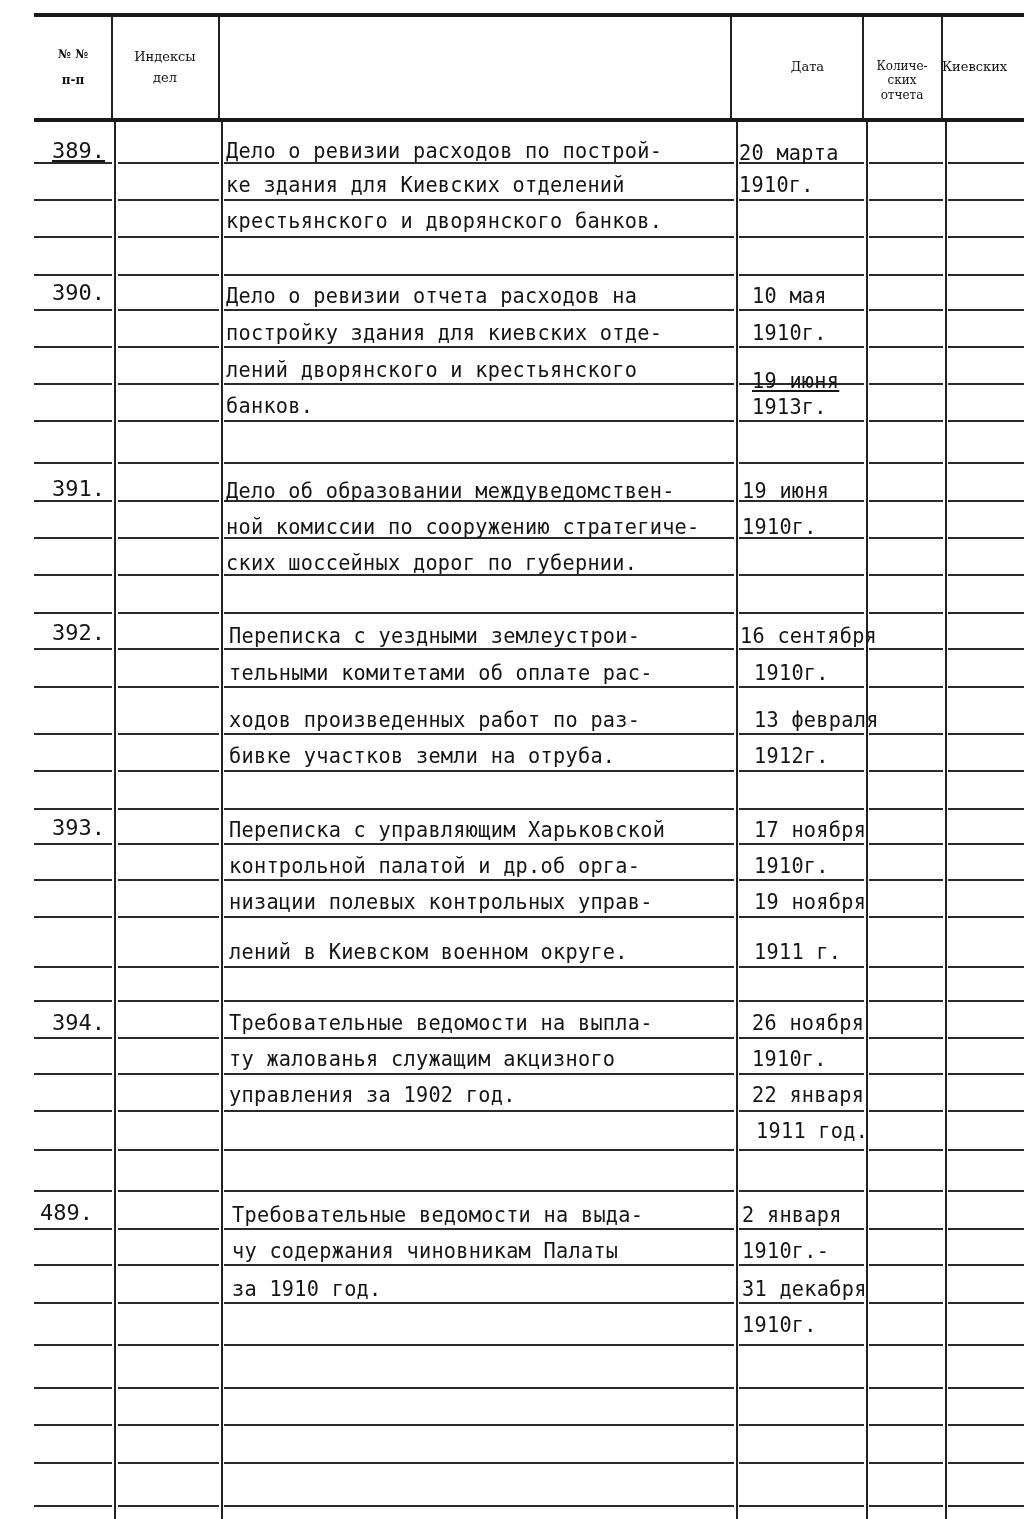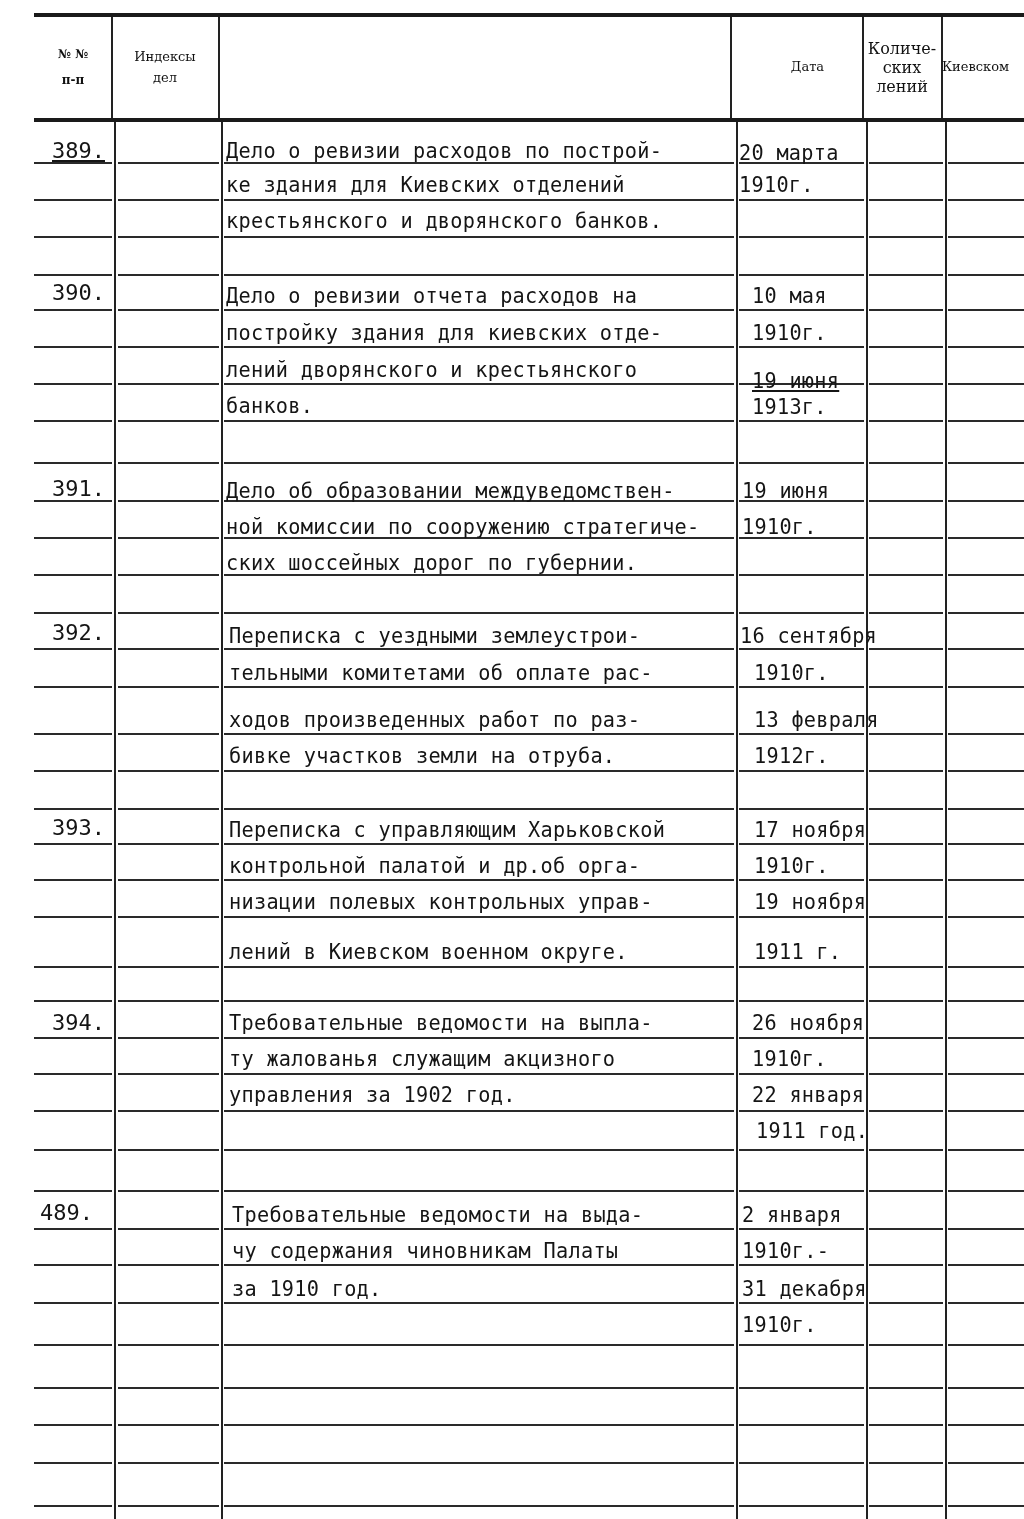--- a/index.html
+++ b/index.html
@@ -3,21 +3,21 @@
 <meta charset="utf-8">
 <style>
   html, body { margin: 0; padding: 0; background: #ffffff; }
   body { width: 1024px; height: 1519px; position: relative; overflow: hidden; color: #111; }
   .page { position: absolute; left: 0; top: 0; width: 1024px; height: 1519px; }
 
   
   .top-rule { position: absolute; left: 34px; top: 13px; width: 990px; height: 4px; background: #1a1a1a; }
   .header-rule { position: absolute; left: 34px; top: 118px; width: 990px; height: 4px; background: #1a1a1a; }
   .hcell { position: absolute; top: 17px; height: 101px; display: flex; align-items: center; justify-content: center; text-align: center; font-family: "DejaVu Serif", serif; font-size: 13px; line-height: 1.55; }
-  .hcell.small { font-size: 16px; line-height: 1.2; }
+  .hcell.small { font-size: 12px; line-height: 1.2; margin-top: 13px; }
   .hcell.num { font-weight: bold; font-size: 12px; line-height: 2.1; }
   .vline-h { position: absolute; top: 17px; height: 101px; width: 1.5px; background: #222; }
 
   
   .vline { position: absolute; top: 122px; height: 1397px; width: 1.5px; background: #222; }
 
   
   .rule { position: absolute; height: 1.6px; background: #2a2a2a; }
 
   
@@ -51,27 +51,27 @@
 
   <div class="hcell" style="left:731px;width:153px;">
     <span>Дата</span>
   </div>
   <div class="vline-h" style="left:862px;"></div>
 
   <div class="hcell small" style="left:863px;width:78px;">
     <div>
       <div>Количе-</div>
       <div>ских</div>
-      <div>лений</div>
+      <div>отчета</div>
     </div>
   </div>
   <div class="vline-h" style="left:941px;"></div>
 
   <div class="hcell" style="left:942px;width:90px;justify-content:flex-start;">
-    <span>Киевском</span>
+    <span>Киевских</span>
   </div>
 
   <div class="header-rule"></div>
 
   <div class="vline" style="left:114px;"></div>
   <div class="vline" style="left:221px;"></div>
   <div class="vline" style="left:736px;"></div>
   <div class="vline" style="left:866px;"></div>
   <div class="vline" style="left:945px;"></div>
 

